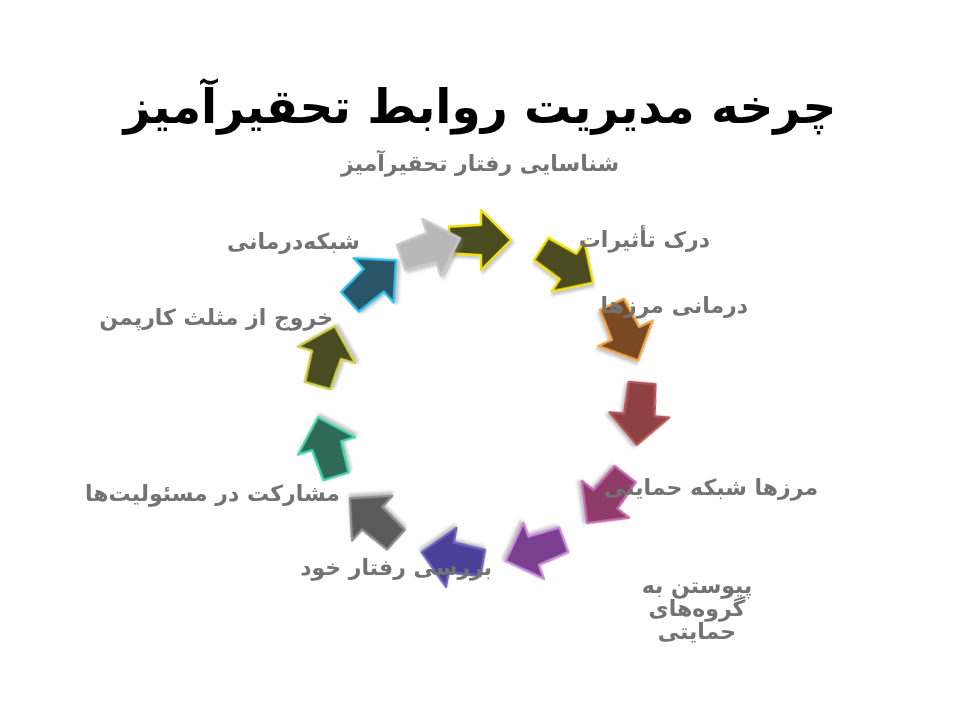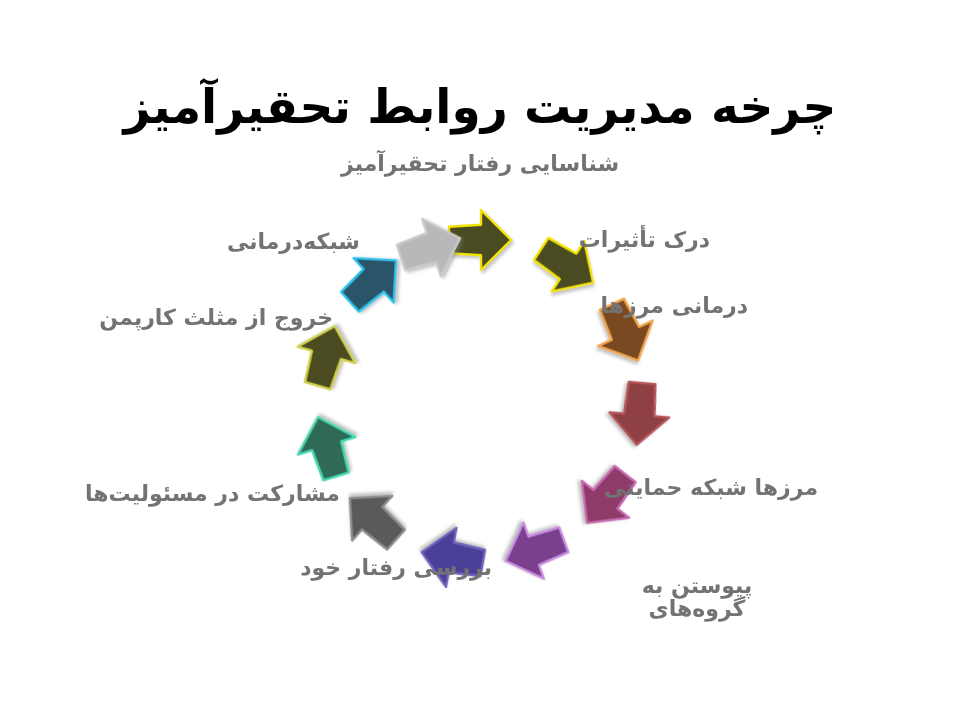--- a/index.html
+++ b/index.html
@@ -129,20 +129,21 @@
       </g>
     </svg>
 
   <div class="lbl c" id="lbl-0">شناسایی رفتار تحقیرآمیز</div>
   <div class="lbl r anchor-right" id="lbl-1">درک تأثیرات</div>
   <div class="lbl r anchor-right" id="lbl-2">درمانی مرزها</div>
   <div class="lbl r anchor-right" id="lbl-4">مرزها شبکه حمایتی</div>
 
   <div class="lbl two-line c" id="lbl-5">
     <span class="line">پیوستن به گروه‌های</span>
+    <span class="line">حمایتی</span>
   </div>
 
   <div class="lbl r anchor-right" id="lbl-6">بررسی رفتار خود</div>
   <div class="lbl r anchor-right" id="lbl-7">مشارکت در مسئولیت‌ها</div>
   <div class="lbl r anchor-right" id="lbl-9">خروج از مثلث کارپمن</div>
   <div class="lbl r anchor-right" id="lbl-10">شبکه‌درمانی</div>
 
 </div>
 
 </body></html>

